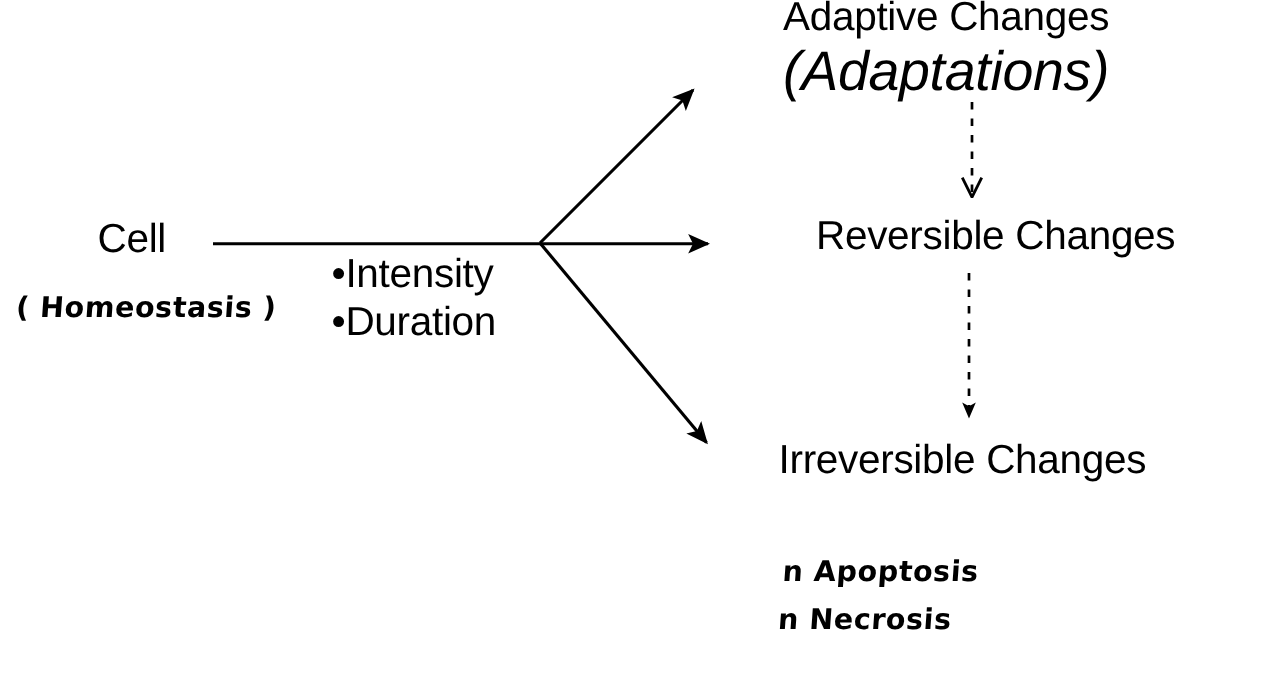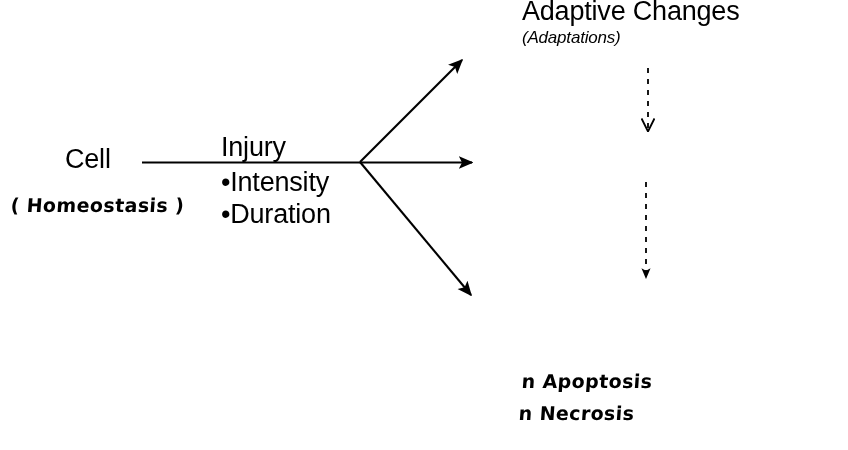--- a/index.html
+++ b/index.html
@@ -31,21 +31,21 @@
     color: #000000;
   }
   
   .print {
     font-family: "Liberation Sans", sans-serif;
     font-size: 27px;
     letter-spacing: -0.2px;
   }
   .print-italic {
     font-family: "Liberation Sans", sans-serif;
-    font-size: 17px;
+    font-size: 37px;
     font-style: italic;
     letter-spacing: -0.2px;
   }
   
   .hand {
     font-family: "DejaVu Sans", sans-serif;
     font-size: 19px;
     font-weight: bold;
     letter-spacing: 0.4px;
     transform: skewX(-4deg);
@@ -94,30 +94,31 @@
 
     <line x1="648" y1="68" x2="648" y2="130" stroke="#000000" stroke-width="1.8" stroke-dasharray="5 6" marker-end="url(#arrow-open)"></line>
 
     <line x1="646" y1="182" x2="646" y2="278" stroke="#000000" stroke-width="1.8" stroke-dasharray="5 6" marker-end="url(#arrow-filled-small)"></line>
   </svg>
 
   <div class="lbl print" id="label-cell">Cell</div>
 
   <div class="lbl hand" id="label-homeostasis">( Homeostasis )</div>
 
-  <div class="lbl print" id="label-injury">Injury</div>
 
   <div class="lbl print" id="label-intensity">•Intensity</div>
 
   <div class="lbl print" id="label-duration">•Duration</div>
 
   <div class="lbl print" id="label-adaptive">Adaptive Changes</div>
 
   <div class="lbl print-italic" id="label-adaptations">(Adaptations)</div>
 
+  <div class="lbl print" id="label-reversible">Reversible Changes</div>
 
+  <div class="lbl print" id="label-irreversible">Irreversible Changes</div>
 
 
   <div class="lbl hand" id="label-apoptosis">n Apoptosis</div>
 
   <div class="lbl hand" id="label-necrosis">n Necrosis</div>
 
 </div>
 
 </body></html>

